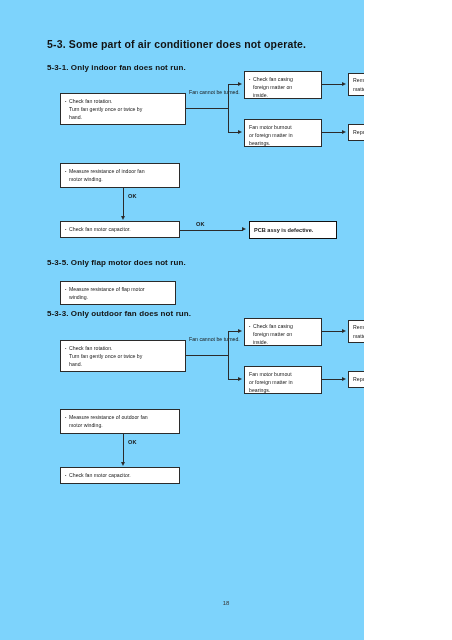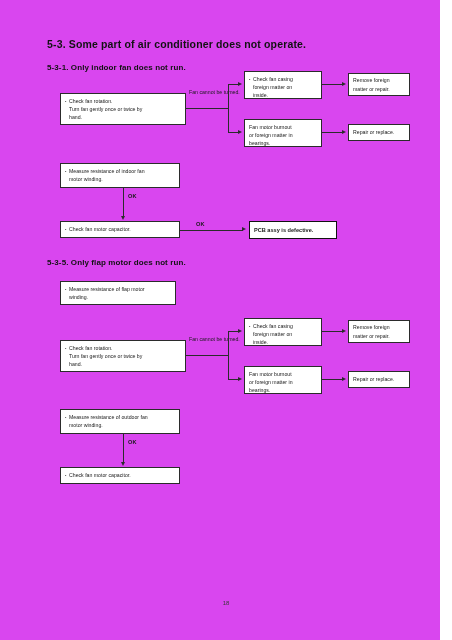--- a/index.html
+++ b/index.html
@@ -6,23 +6,23 @@
     margin: 0;
     padding: 0;
     background: #ffffff;
   }
   body {
     font-family: "Liberation Sans", sans-serif;
     color: #1a1a1a;
   }
   #page {
     position: relative;
-    width: 440px;
+    width: 364px;
     height: 640px;
-    background: #d946ef;
+    background: #7dd3fc;
     overflow: hidden;
   }
 
   
   .h-main {
     position: absolute;
     font-size: 10.5px;
     font-weight: bold;
     letter-spacing: 0.15px;
     white-space: nowrap;
@@ -209,20 +209,21 @@
     <span class="ln">PCB assy is defective.</span>
   </div>
 
   <div class="h-sub" style="left:47px; top:258px;">5-3-5.  Only flap motor does not run.</div>
 
   <div class="box" style="left:60px; top:281px; width:116px; height:24px;">
     <span class="ln bul">Measure resistance of flap motor</span>
     <span class="ln ind">winding.</span>
   </div>
 
+  <div class="h-sub" style="left:47px; top:309px;">5-3-3.  Only outdoor fan does not run.</div>
 
   <div class="box" style="left:60px; top:340px; width:126px; height:32px;">
     <span class="ln bul">Check fan rotation.</span>
     <span class="ln ind">Turn fan gently once or twice by</span>
     <span class="ln ind">hand.</span>
   </div>
 
   <div class="edge-label" style="left:189px; top:336px;">
     <span class="ln">Fan cannot</span>
     <span class="ln">be turned.</span>

